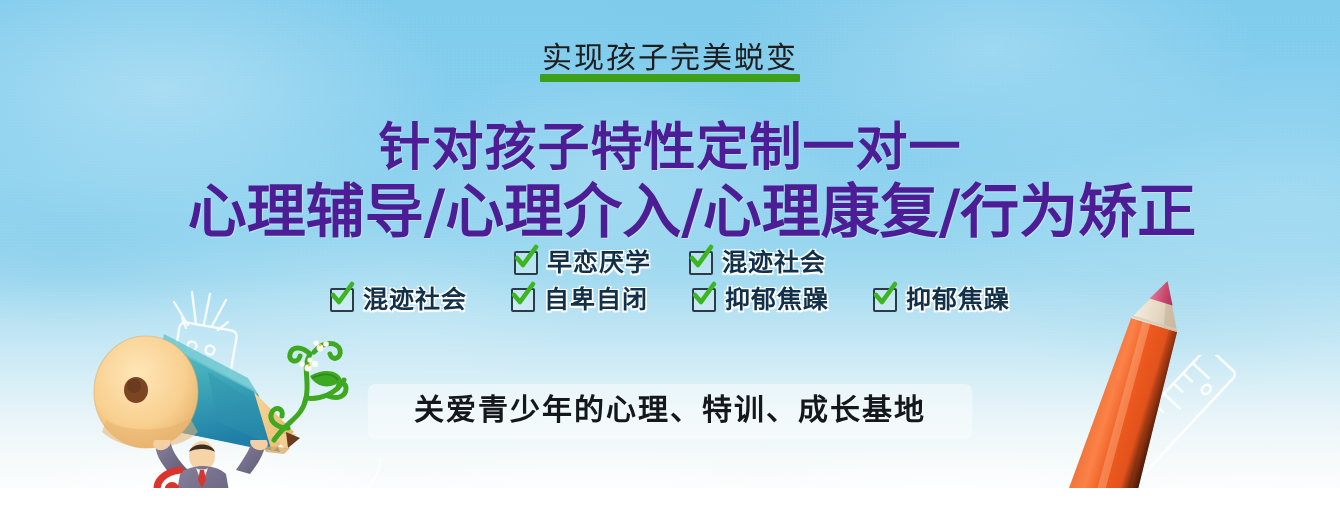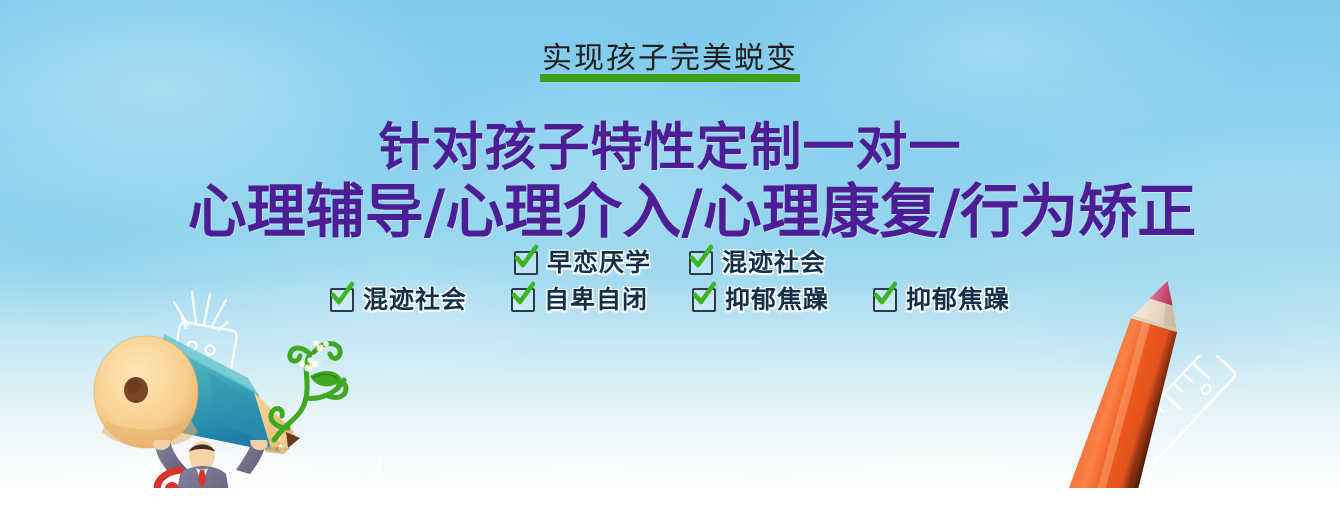--- a/index.html
+++ b/index.html
@@ -446,15 +446,20 @@
             <svg viewBox="0 0 26 26">
                 <path d="M4 13 L10 20 L23 2" fill="none" stroke="#3cb521" stroke-width="4.6" stroke-linecap="round" stroke-linejoin="round"></path>
               </svg>
           </span>
           <span class="tag-label">抑郁焦躁</span>
         </div>
       </div>
 
     </div>
 
+    <div class="plaque-wrap">
+      <div class="plaque">
+        <span class="plaque-text">关爱青少年的心理、特训、成长基地</span>
+      </div>
+    </div>
 
   </div>
 </div>
 
 </body></html>

